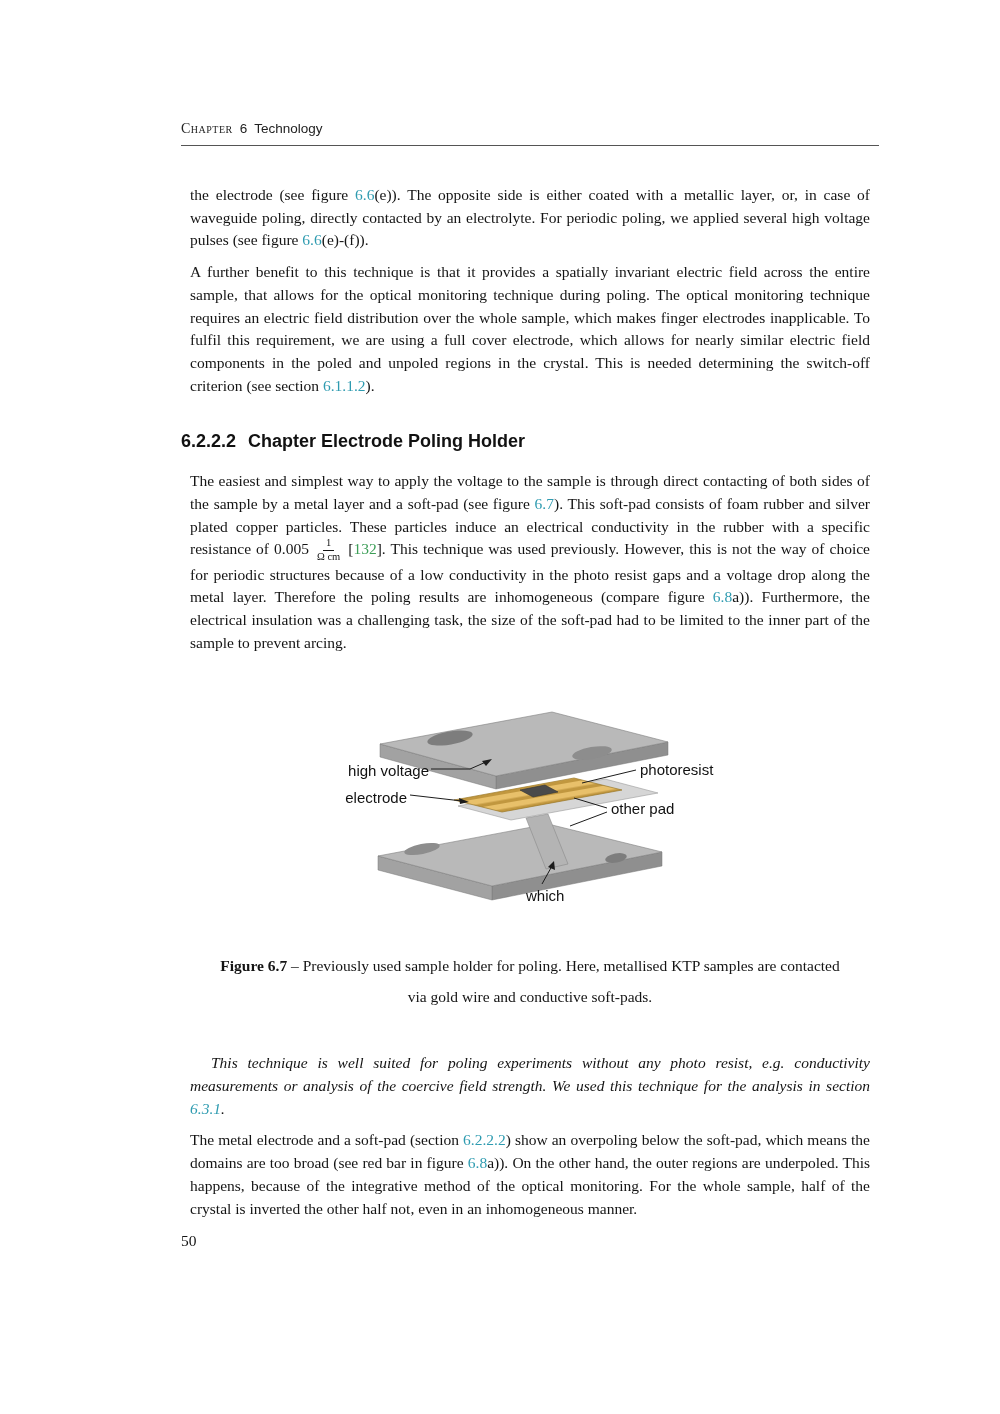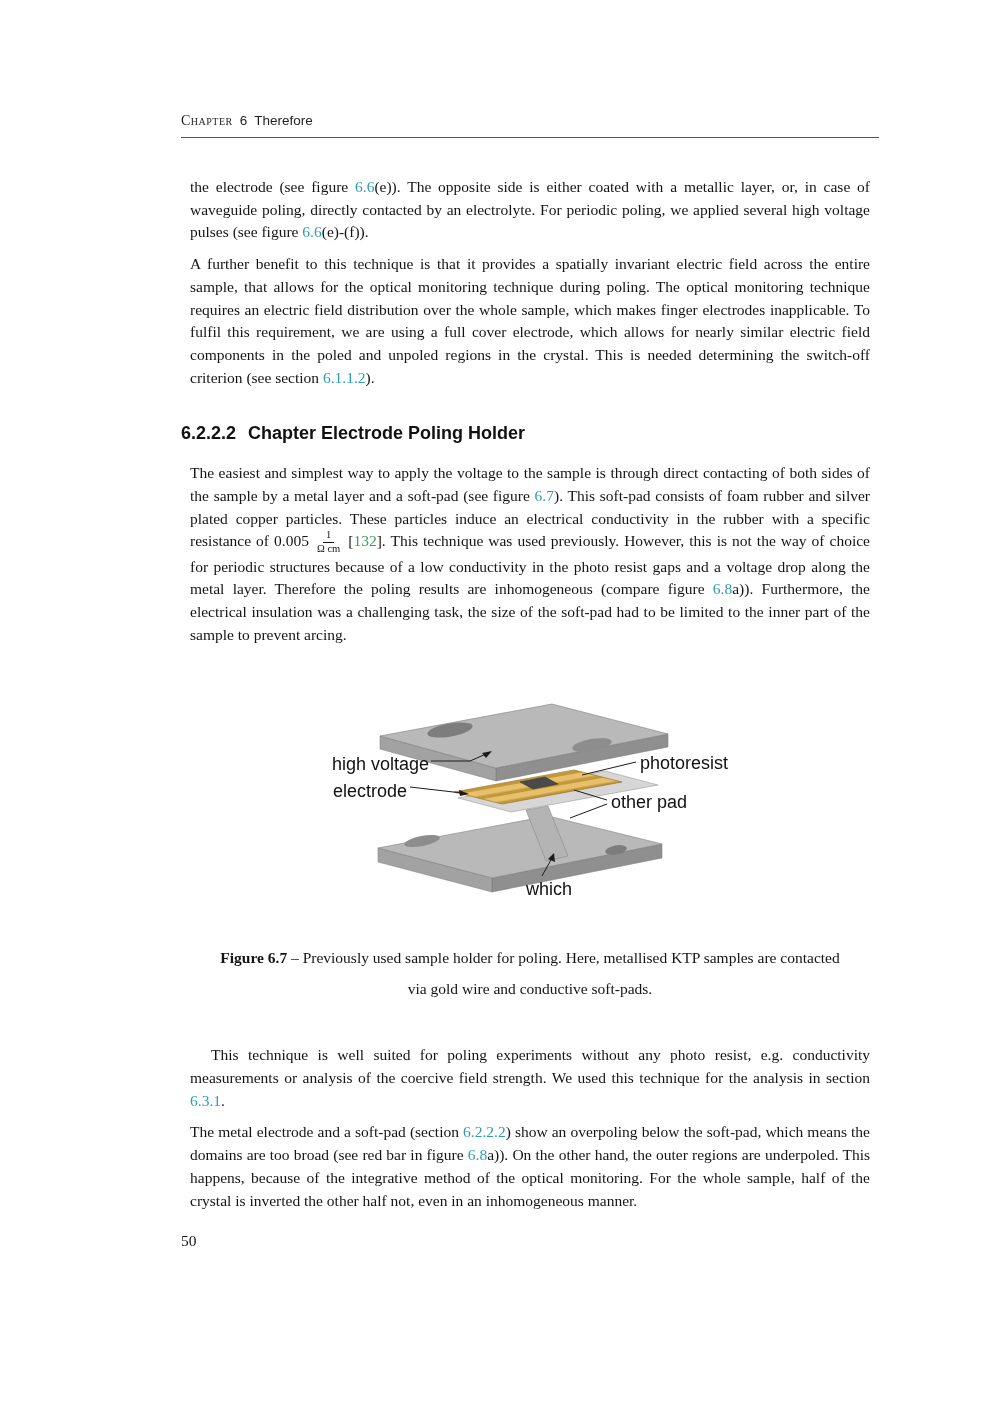--- a/index.html
+++ b/index.html
@@ -19,20 +19,21 @@
     width: 698px;
   }
   
   .runhead {
     font-size: 14px;
     line-height: 18px;
     color: #222;
     display: flex;
     align-items: center;
     gap: 7px;
+    margin-top: 8px;
   }
   .runhead .sc {
     font-variant: small-caps;
     letter-spacing: 0.5px;
     font-size: 14px;
   }
   .runhead .sans {
     font-family: "Liberation Sans", sans-serif;
     font-size: 13.5px;
   }
@@ -42,21 +43,21 @@
   }
   
   p.body {
     margin: 9px;
     text-align: justify;
     font-size: 15.5px;
     line-height: 22.7px;
   }
   p.first { margin-top: 38px; }
   p.indent { text-indent: 21px; }
-  p.after-caption { margin-top: 40px; }
+  p.after-caption { margin-top: 40px; font-style: italic; }
   .link  { color: var(--link, #2e9bb0); }
   .cite  { color: var(--cite, #3c9e57); }
   .bold  { font-weight: bold; }
   
   .frac {
     display: inline-flex;
     flex-direction: column;
     align-items: center;
     vertical-align: middle;
     font-size: 10.5px;
@@ -81,21 +82,21 @@
   .figure-wrap {
     position: relative;
     width: 400px;
     height: 220px;
     margin: 52px auto 0 auto;
   }
   .figure-wrap svg { position: absolute; left: 0; top: 0; }
   .fig-label {
     position: absolute;
     font-family: "Liberation Sans", sans-serif;
-    font-size: 18px;
+    font-size: 15px;
     color: #111;
     white-space: nowrap;
   }
   .lbl-high-voltage { right: 301px; top: 56px; text-align: right; }
   .lbl-electrode    { right: 323px; top: 83px; text-align: center; }
   .lbl-photoresist  { left: 310px;  top: 55px; }
   .lbl-soft-pad     { left: 281px;  top: 94px; }
   .lbl-ground       { left: 196px;  top: 181px; }
   
   .plate-top   { fill: var(--plate-gray, #b9b9b9); stroke: #808080; stroke-width: 0.6; }
@@ -126,21 +127,21 @@
 </style>
 </head>
 <body>
 
 <div class="page">
   <div class="content">
 
     <div class="runhead">
       <span class="sc">Chapter</span>
       <span class="sans">6</span>
-      <span class="sans">Therefore</span>
+      <span class="sans">Technology</span>
     </div>
     <div class="runhead-rule"></div>
 
     <p class="body first"><span>the electrode (see figure </span><span class="link">6.6</span><span>(e)). The opposite side is either coated with a metallic layer, or, in case of waveguide poling, directly contacted by an electrolyte. For periodic poling, we applied several high voltage pulses (see figure </span><span class="link">6.6</span><span>(e)-(f)).</span></p>
     <p class="body"><span>A further benefit to this technique is that it provides a spatially invariant electric field across the entire sample, that allows for the optical monitoring technique during poling.  The optical monitoring technique requires an electric field distribution over the whole sample, which makes finger electrodes inapplicable.  To fulfil this requirement, we are using a full cover electrode, which allows for nearly similar electric field components in the poled and unpoled regions in the crystal. This is needed determining the switch-off criterion (see section </span><span class="link">6.1.1.2</span><span>).</span></p>
 
     <h2 class="section">
       <span>6.2.2.2</span>
       <span>Chapter Electrode Poling Holder</span>
     </h2>

